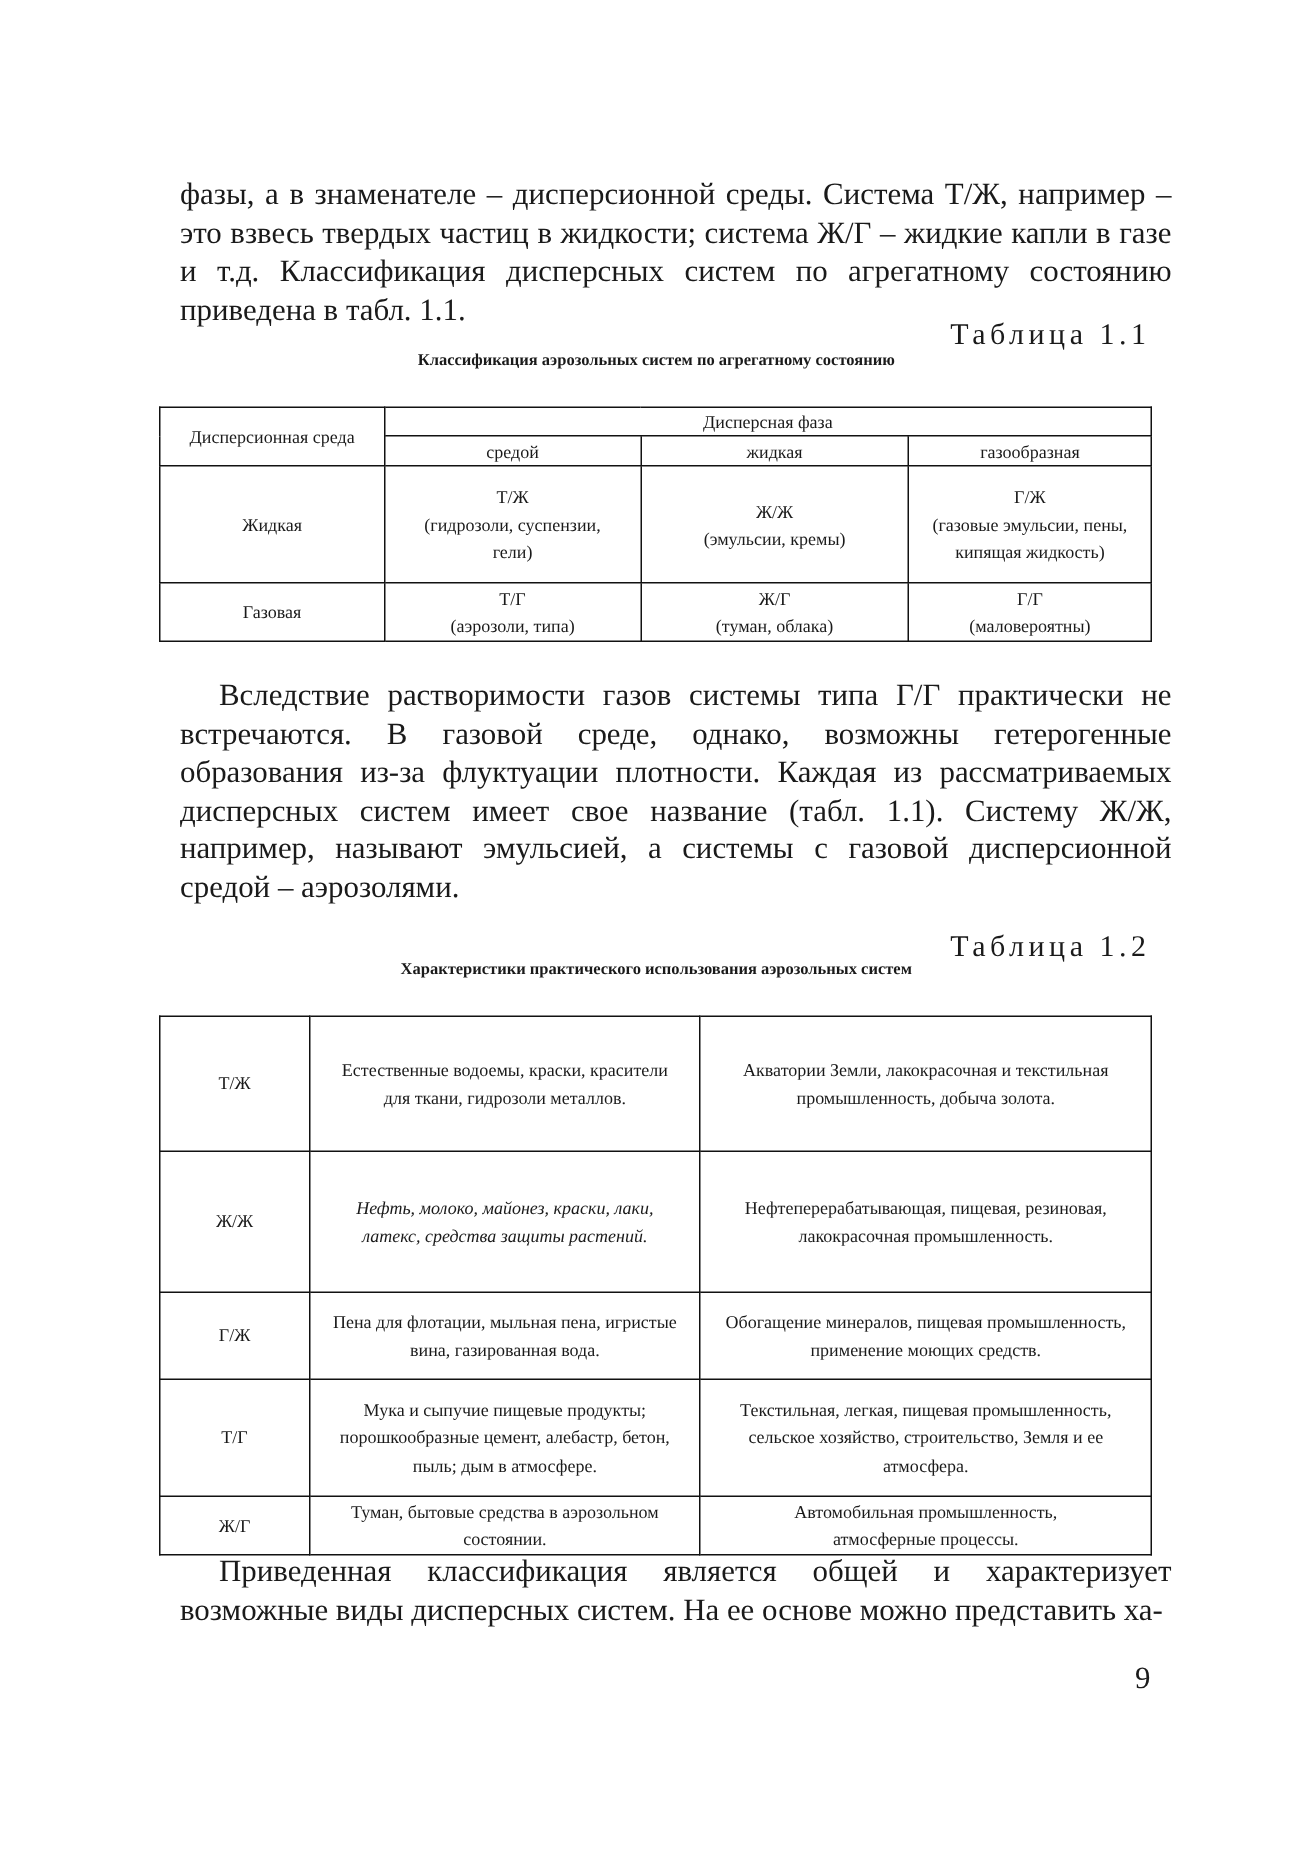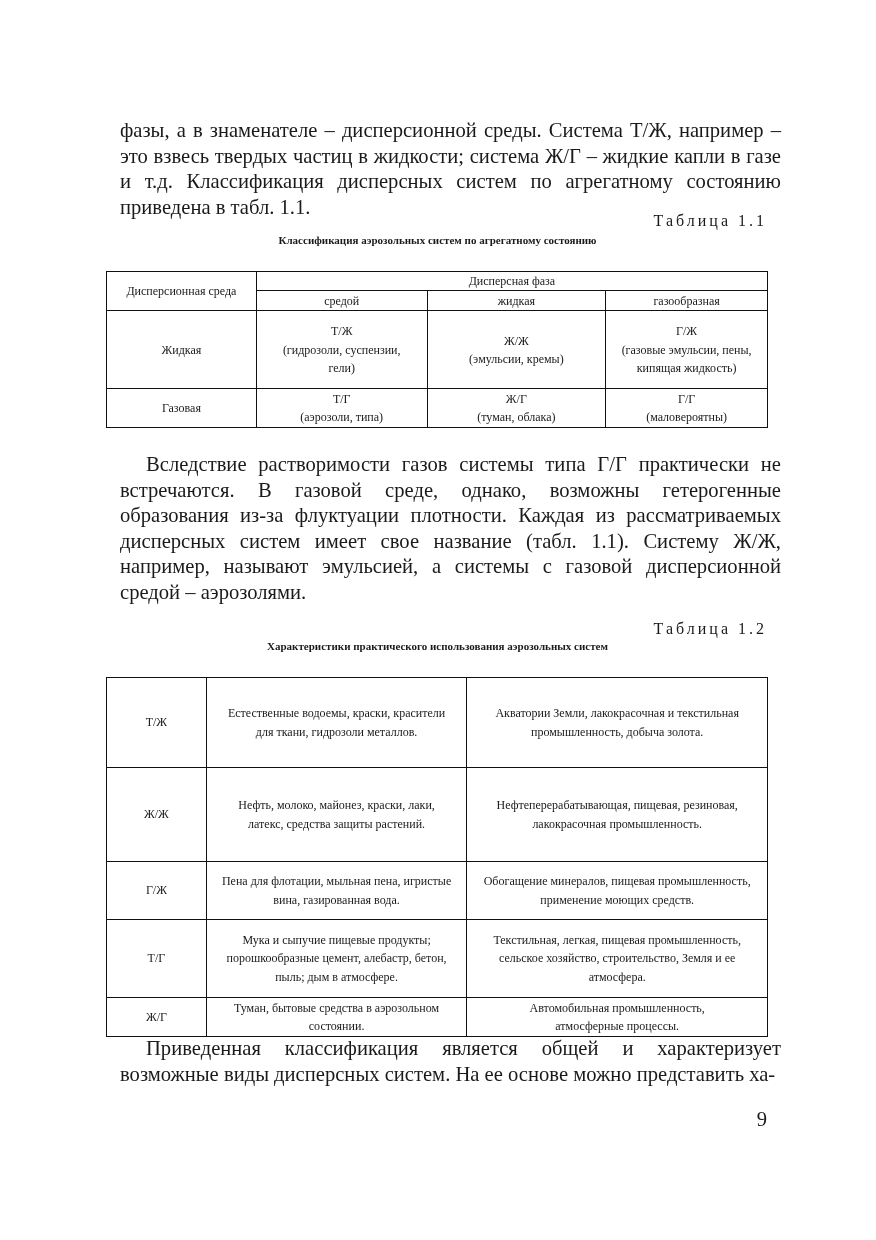--- a/index.html
+++ b/index.html
@@ -8,21 +8,21 @@
     font-family: "Liberation Serif", "DejaVu Serif", serif;
     color: #1a1a1a;
   }
   .para {
     position: absolute; left: 120px; width: 661px;
     font-size: 20.6px; line-height: 25.6px; text-align: justify;
     margin: 0;
   }
   .para.indent { text-indent: 26px; }
   .tbl-label {
-    position: absolute; right: 109px; font-size: 16px; letter-spacing: 3px;
+    position: absolute; right: 109px; font-size: 20px; letter-spacing: 3px;
     margin: 0;
   }
   .tbl-title {
     position: absolute; left: 107px; width: 661px; text-align: center;
     font-weight: bold; font-size: 11px; margin: 0;
   }
   table.t {
     position: absolute; left: 106px; width: 662px;
     border-collapse: collapse; font-size: 12px; line-height: 18.4px;
   }
@@ -116,21 +116,21 @@
       <col class="c2">
     </colgroup>
   <tbody>
   <tr class="row">
     <td>Т/Ж</td>
     <td style="padding:16px 14px;">Естественные водоемы, краски, красители для ткани, гидрозоли металлов.</td>
     <td style="padding:0 8px;">Акватории Земли, лакокрасочная и текстильная промышленность, добыча золота.</td>
   </tr>
   <tr class="row">
     <td>Ж/Ж</td>
-    <td style="padding:0 20px;">Нефть, молоко, майонез, краски, лаки, латекс, средства защиты растений.</td>
+    <td style="padding:0 20px;font-style:italic;">Нефть, молоко, майонез, краски, лаки, латекс, средства защиты растений.</td>
     <td style="padding:18px 8px;">Нефтеперерабатывающая, пищевая, резиновая, лакокрасочная промышленность.</td>
   </tr>
   <tr class="row">
     <td>Г/Ж</td>
     <td style="padding:0 14px;">Пена для флотации, мыльная пена, игристые вина, газированная вода.</td>
     <td style="padding:0 8px;">Обогащение минералов, пищевая промышленность, применение моющих средств.</td>
   </tr>
   <tr class="row tall">
     <td>Т/Г</td>
     <td style="padding:0 10px;">Мука и сыпучие пищевые продукты; порошкообразные цемент, алебастр, бетон, пыль; дым в атмосфере.</td>

